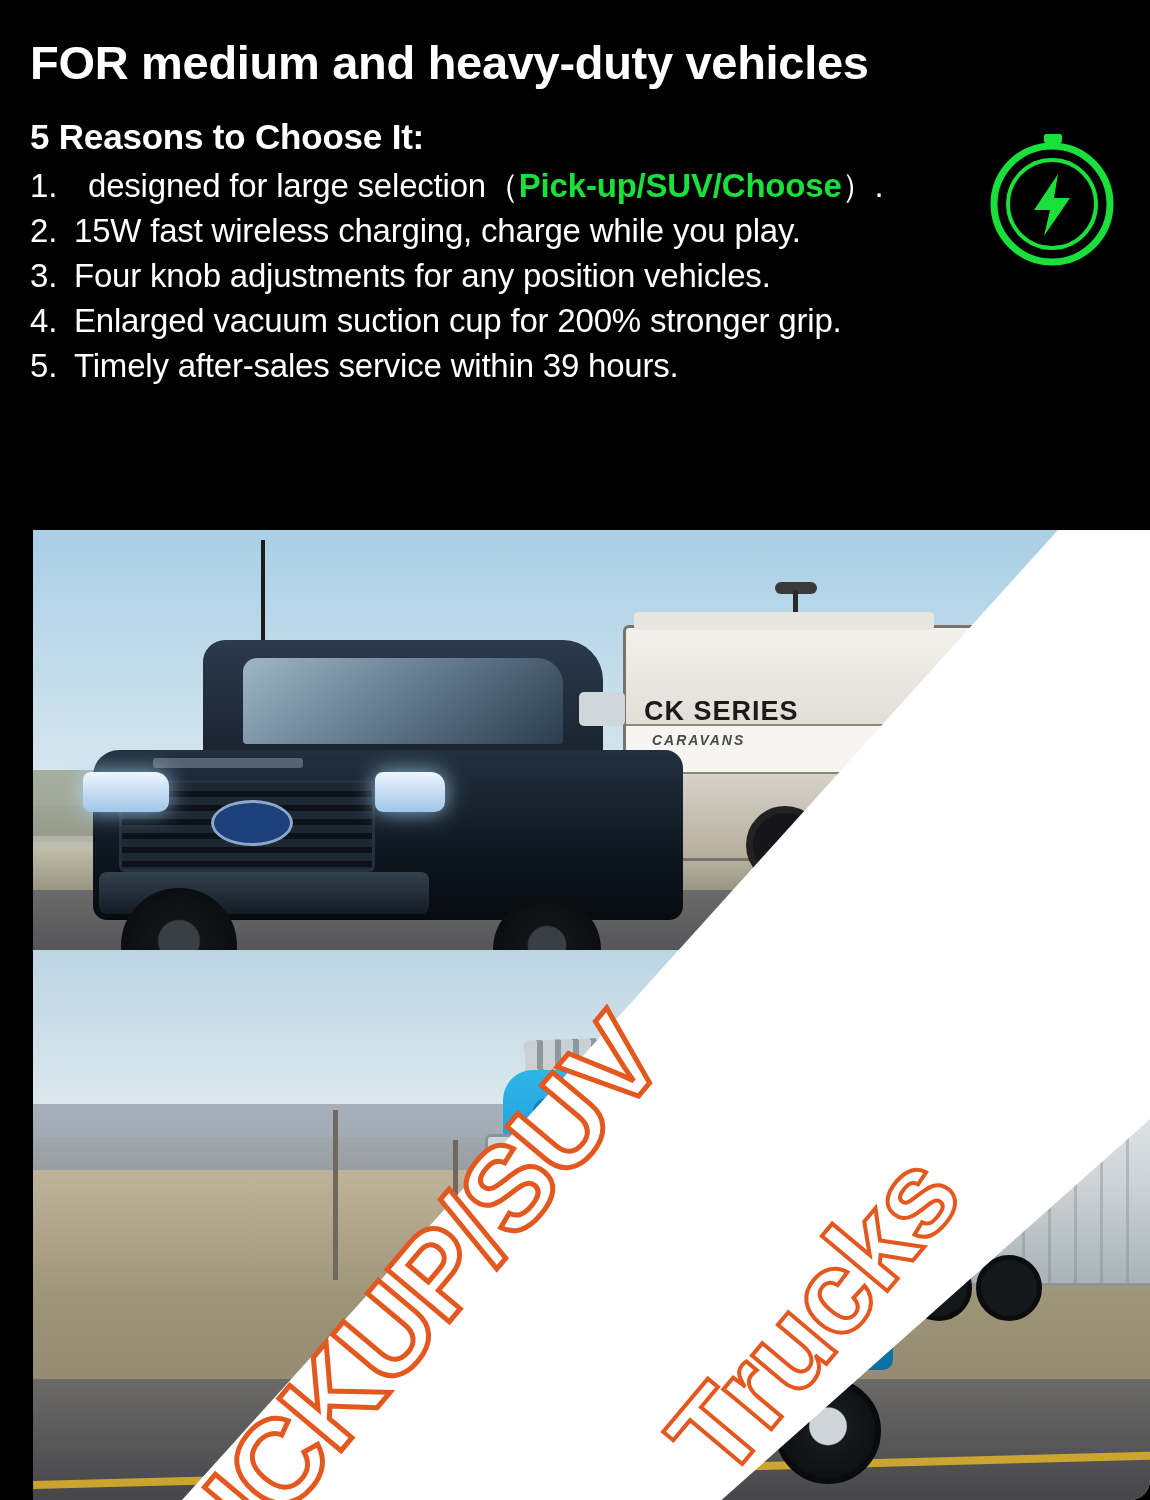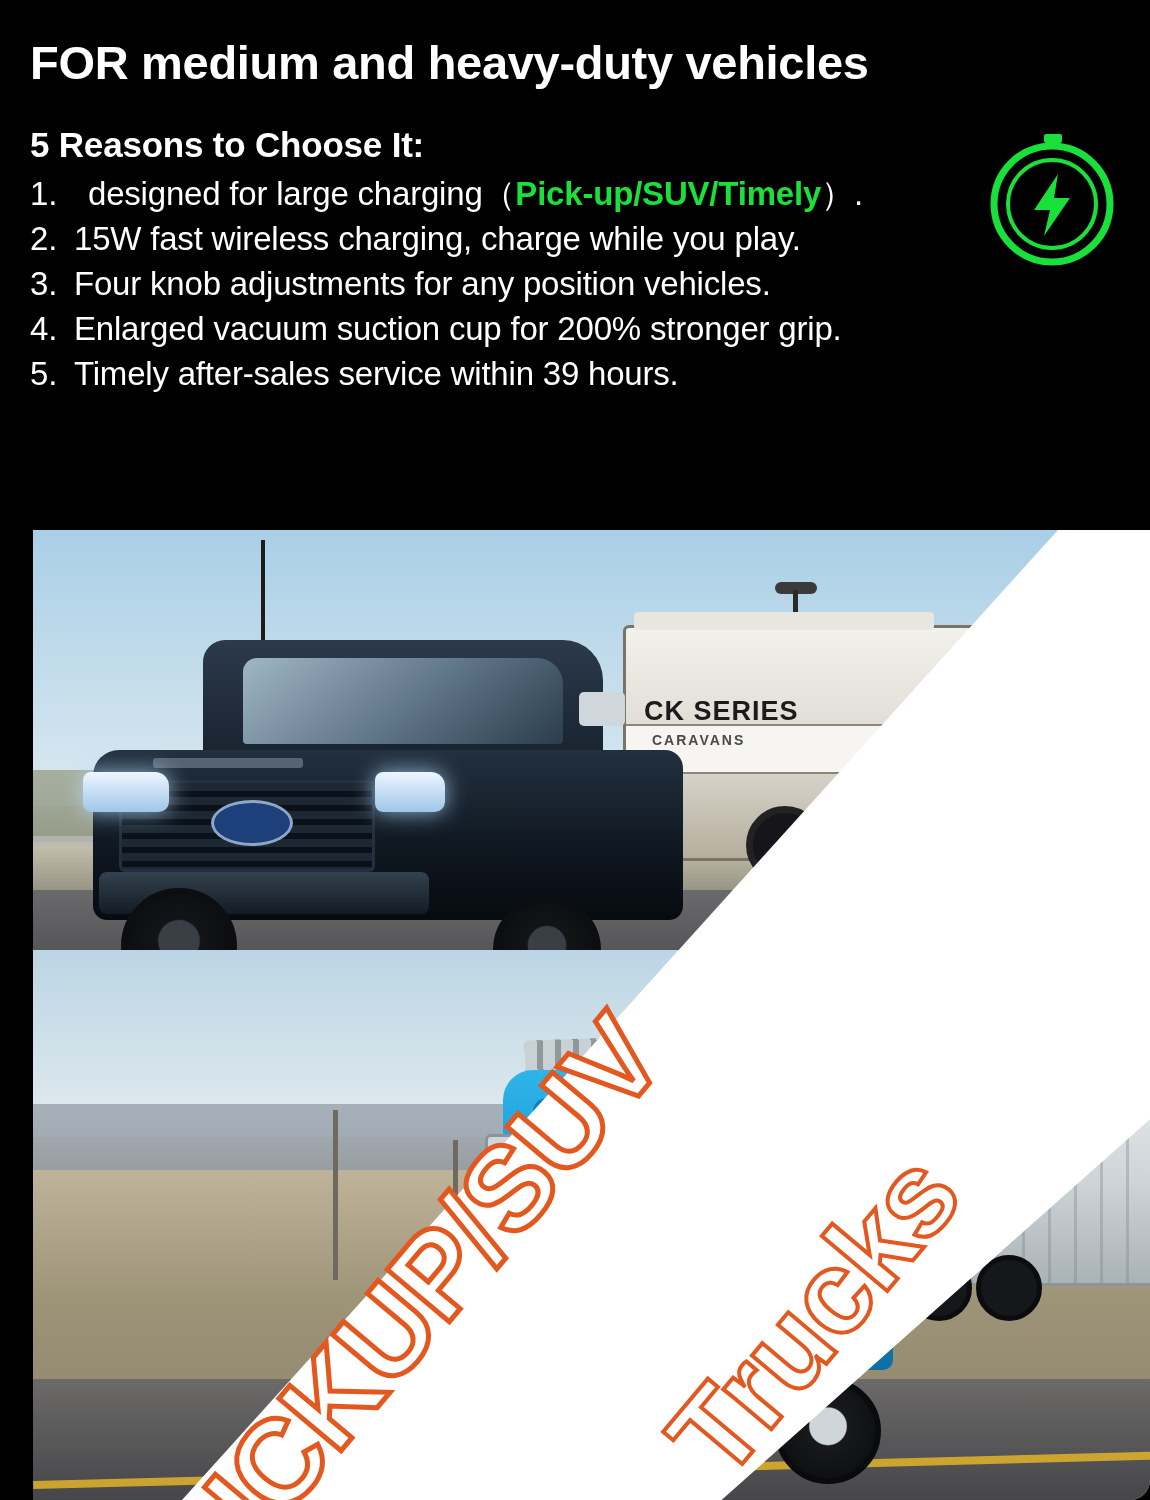--- a/index.html
+++ b/index.html
@@ -35,21 +35,21 @@
     padding: 38px 28px 0 30px;
   }
   .headline {
     font-size: 47px;
     font-weight: bold;
     letter-spacing: -0.3px;
     line-height: 1.05;
     white-space: nowrap;
   }
   .subhead {
-    margin-top: 38px;
+    margin-top: 30px;
     font-size: 35px;
     font-weight: bold;
     letter-spacing: -0.2px;
   }
   .reasons {
     margin-top: 8px;
   }
   .reason {
     display: flex;
     font-size: 33px;
@@ -147,21 +147,21 @@
     background: #f6f5f1;
     border-top: 2px solid #8e8679;
     border-bottom: 2px solid #8e8679;
   }
   .caravan-text {
     position: absolute; left: 18px; top: 68px;
     color: #1b1b1b; font-weight: bold; font-size: 27px; letter-spacing: 1px;
   }
   .caravan-sub {
     position: absolute; left: 26px; top: 104px;
-    color: #4a4a4a; font-weight: bold; font-size: 14px; letter-spacing: 2px;
+    color: #4a4a4a; font-weight: bold; font-size: 14px; letter-spacing: 2px; font-style: italic;
   }
   .caravan-win {
     position:absolute; right: 16px; top: 40px; width: 90px; height: 60px;
     background:#4f4f52; border:3px solid #8a8379; border-radius:4px;
   }
   .caravan-door {
     position:absolute; right: 22px; top: 130px; width: 70px; height: 96px;
     background:#cfcabd; border:3px solid #8a8379; border-radius:3px;
   }
   .caravan-wheel {
@@ -370,21 +370,21 @@
     <div class="headline">FOR medium and heavy-duty vehicles</div>
 
     <div class="subhead">5 Reasons to Choose It:</div>
 
     <div class="reasons">
 
       <div class="reason">
         <span class="num">1.</span>
         <span class="txt">
           <span class="indent">
-            <span>designed for large charging（</span><span class="hl-green">Pick-up/SUV/Timely</span><span>）.</span>
+            <span>designed for large selection（</span><span class="hl-green">Pick-up/SUV/Choose</span><span>）.</span>
           </span>
         </span>
       </div>
 
       <div class="reason">
         <span class="num">2.</span>
         <span class="txt">15W fast wireless charging, charge while you play.</span>
       </div>
 
       <div class="reason">

